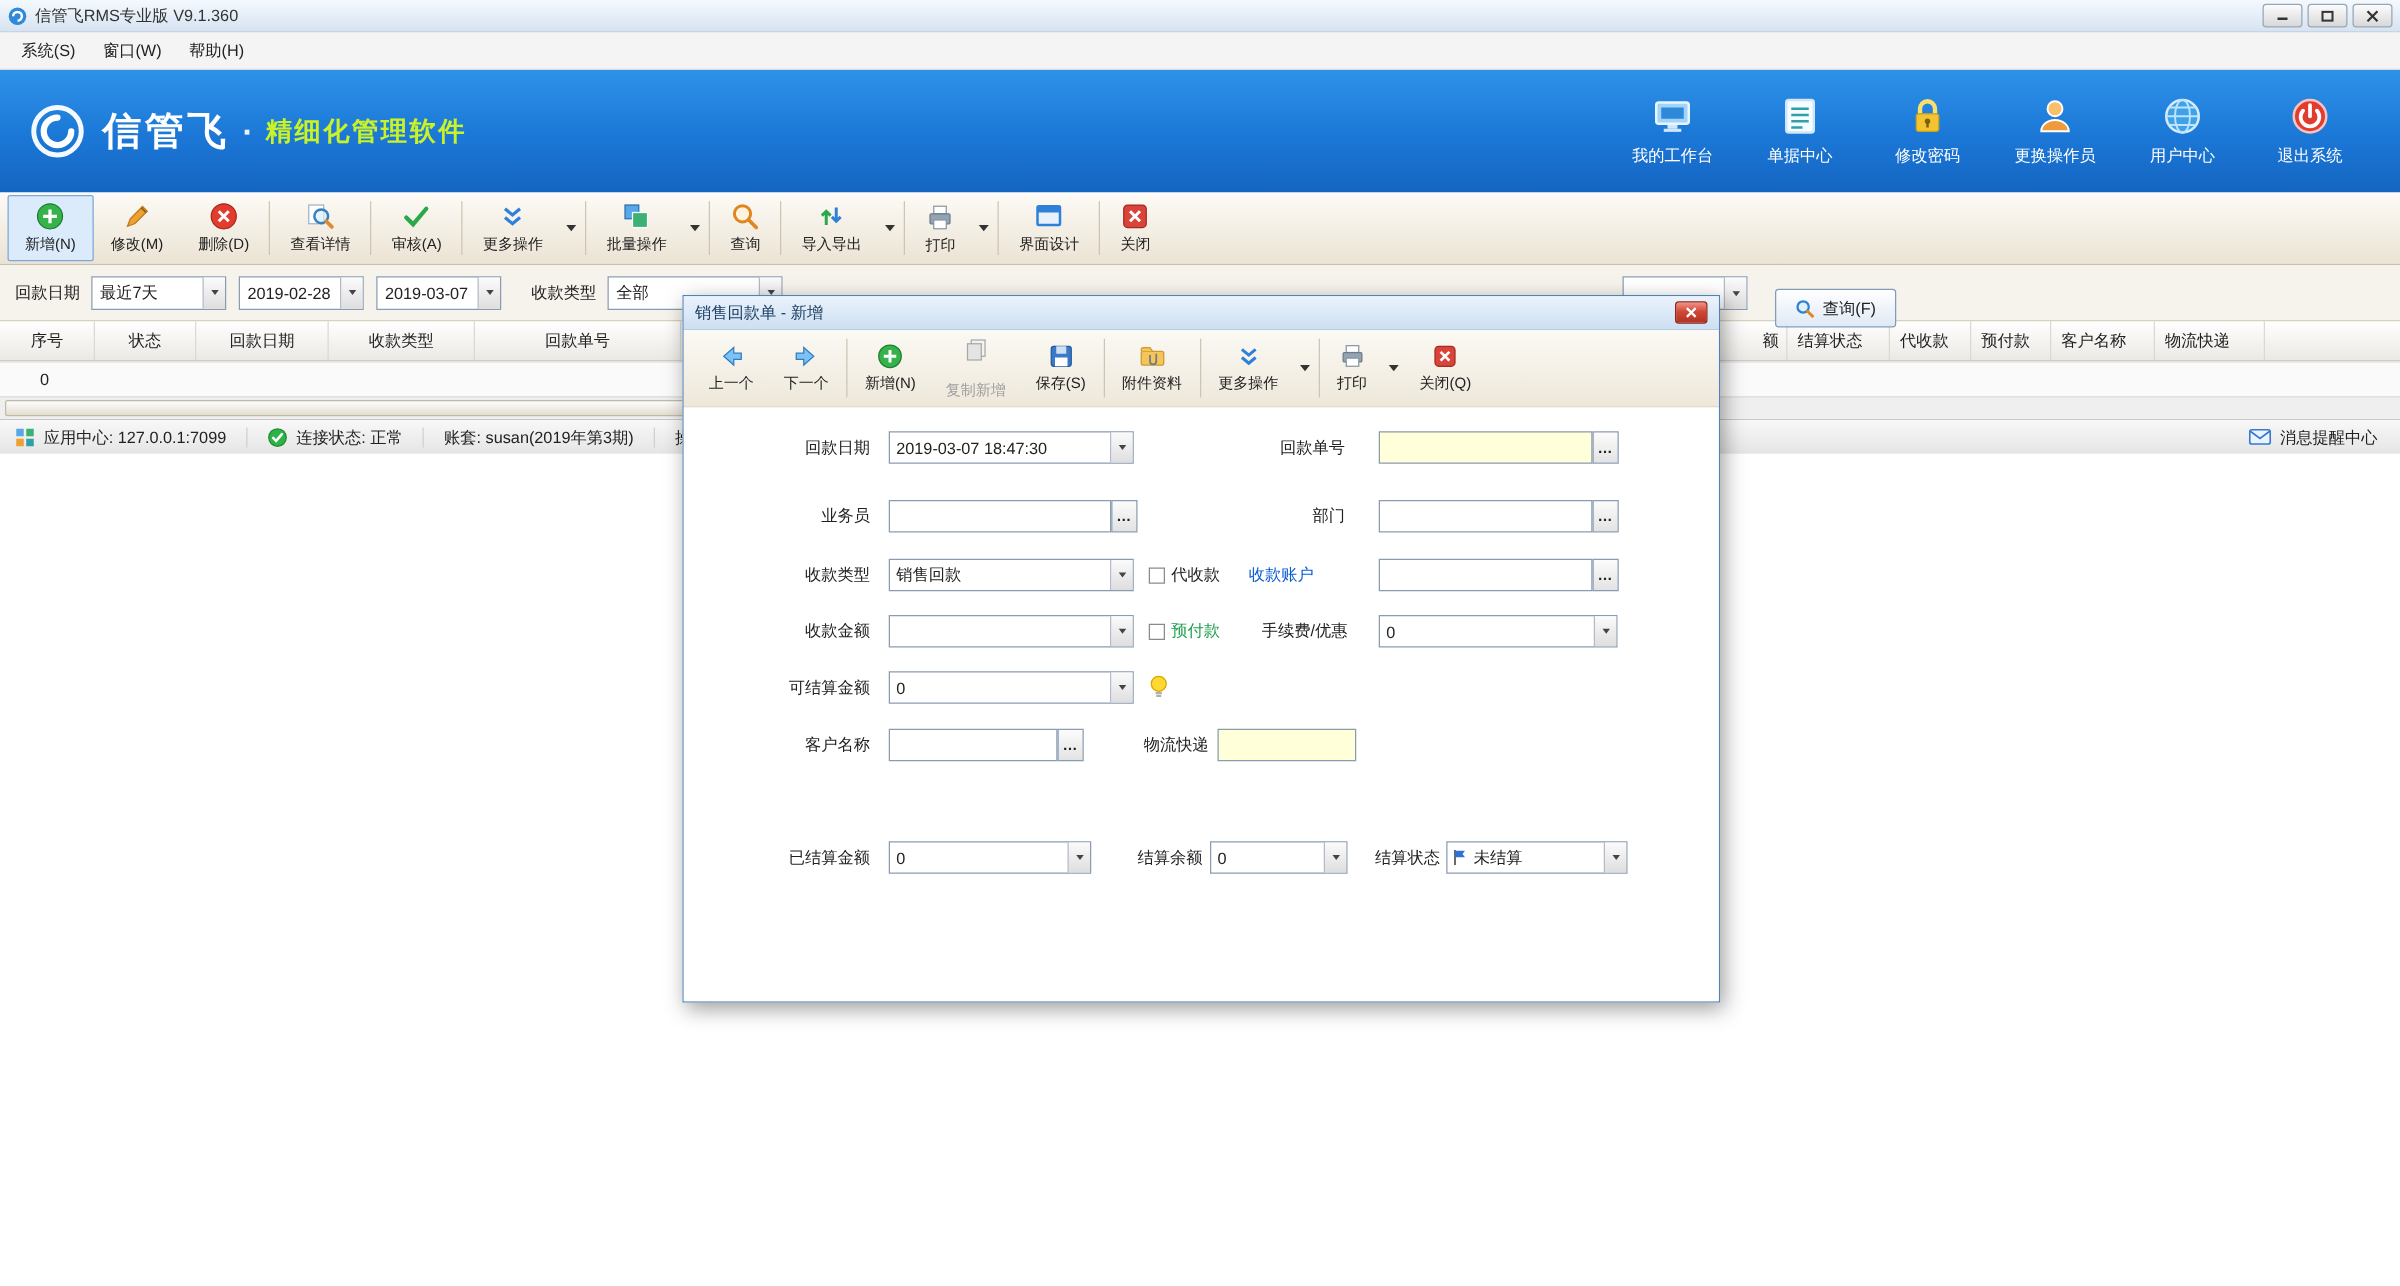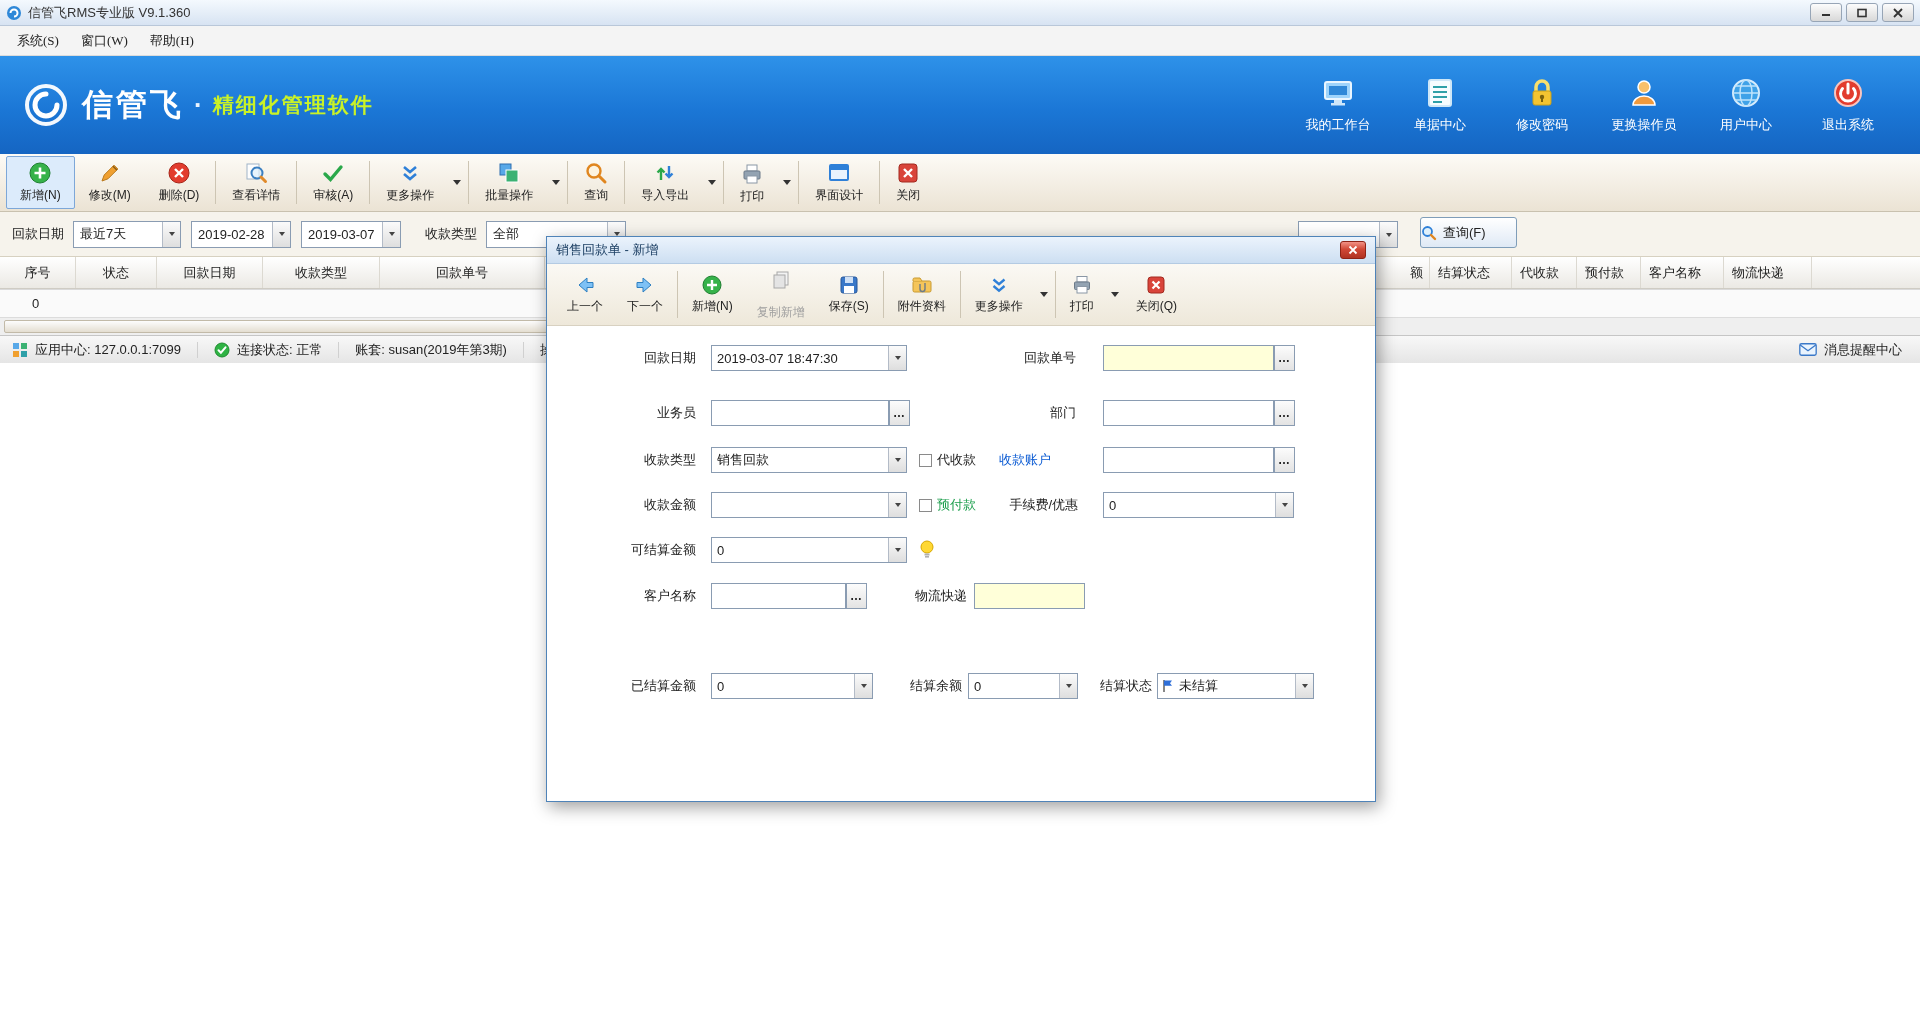--- a/index.html
+++ b/index.html
@@ -10,21 +10,21 @@
   
   .titlebar{height:26px;background:linear-gradient(#f4f9fe,#d7e3f2);border-bottom:1px solid #b9c7d9;
             display:flex;align-items:center;padding:0 6px;}
   .titlebar .title{font-size:13px;color:#333;margin-left:6px;}
   .win-controls{margin-left:auto;display:flex;gap:4px;}
   .win-btn{width:32px;height:19px;background:linear-gradient(#fcfcfc,#d8d8d8);border:1px solid #97a5b6;
            border-radius:3px;display:flex;align-items:center;justify-content:center;}
 
   
   .menubar{height:30px;background:#f4f4f4;border-bottom:1px solid #dcdcdc;display:flex;align-items:center;padding-left:6px;}
-  .menu-item{padding:19px 11px;cursor:default;font-family:Liberation Serif, serif;}
+  .menu-item{padding:19px 11px;cursor:default;}
 
   
   .banner{height:98px;background:linear-gradient(180deg,#2e92e9 0%,#1b77d6 55%,#1565c2 100%);
           display:flex;align-items:center;padding:0 22px;}
   .brand{display:flex;align-items:center;}
   .brand-name{color:#fff;font-size:31px;font-weight:bold;letter-spacing:3px;margin-left:12px;}
   .brand-sep{color:#eaf4ff;font-size:26px;margin:0 10px;font-weight:bold;}
   .brand-slogan{color:#c9f227;font-size:21px;font-weight:bold;letter-spacing:2px;}
   .banner-actions{margin-left:auto;display:flex;gap:30px;align-items:center;padding-right:14px;}
   .banner-action{display:flex;flex-direction:column;align-items:center;gap:6px;color:#fff;font-size:13px;
@@ -51,22 +51,22 @@
 
   
   .filterbar{height:45px;background:#f6f3ec;border-bottom:1px solid #d7d1c1;display:flex;align-items:center;
              padding-left:12px;position:relative;}
   .flabel-inline{margin-right:9px;}
   .fcombo{height:27px;border:1px solid #8a9cb2;background:#fff;display:flex;align-items:center;margin-right:10px;}
   .fcombo .val{padding-left:6px;flex:1;white-space:nowrap;overflow:hidden;}
   .arrbtn{margin-left:auto;width:18px;align-self:stretch;border-left:1px solid #b3bbc7;
           background:linear-gradient(#fbfbfb,#dedede);display:flex;align-items:center;justify-content:center;}
   .arrbtn .caret-down{border-top-color:#444;border-left-width:3.5px;border-right-width:3.5px;border-top-width:4.5px;}
-  .query-btn{position:absolute;left:1420px;top:5px;width:97px;height:31px;display:flex;align-items:center;
-             gap:6px;background:linear-gradient(#ffffff,#dfe9f5);border:1px solid #7f9db9;
+  .query-btn{position:absolute;left:1420px;top:19px;width:97px;height:31px;display:flex;align-items:center;
+             justify-content:center;gap:6px;background:linear-gradient(#ffffff,#dfe9f5);border:1px solid #7f9db9;
              border-radius:3px;}
   .partial-combo{position:absolute;left:1298px;top:9px;width:100px;}
 
   
   .thead{height:32px;background:linear-gradient(#ffffff,#ebe9e4);border-bottom:1px solid #cfccc4;display:flex;}
   .th{display:flex;align-items:center;justify-content:center;border-right:1px solid #dcd9d1;color:#222;}
   .th.leftpad{justify-content:flex-start;padding-left:8px;}
   .th.rightal{justify-content:flex-end;padding-right:6px;}
   .th.spacer{flex:1;border-right:none;}
   .tbody{flex:1;background:#fff;}
@@ -629,21 +629,21 @@
             </span>
         </div>
         <span class="flabel" style="left:345px;width:70px">结算余额</span>
         <div class="combo" style="left:421px;width:110px">
           <span class="val">0</span>
           <span class="arrbtn">
               <span class="caret-down"></span>
             </span>
         </div>
         <span class="flabel" style="left:540px;width:65px">结算状态</span>
-        <div class="combo" style="left:610px;width:157px">
+        <div class="combo" style="left:610px;width:145px">
           <span class="ic">
             <svg width="12" height="14" viewBox="0 0 12 14">
                 <path d="M2 1v12" stroke="#555" stroke-width="1.4"></path>
                 <path d="M2 1.5h8L8 4.2l2 2.6H2z" fill="#2f6fd8"></path>
               </svg>
           </span>
           <span class="val">未结算</span>
           <span class="arrbtn">
               <span class="caret-down"></span>
             </span>

